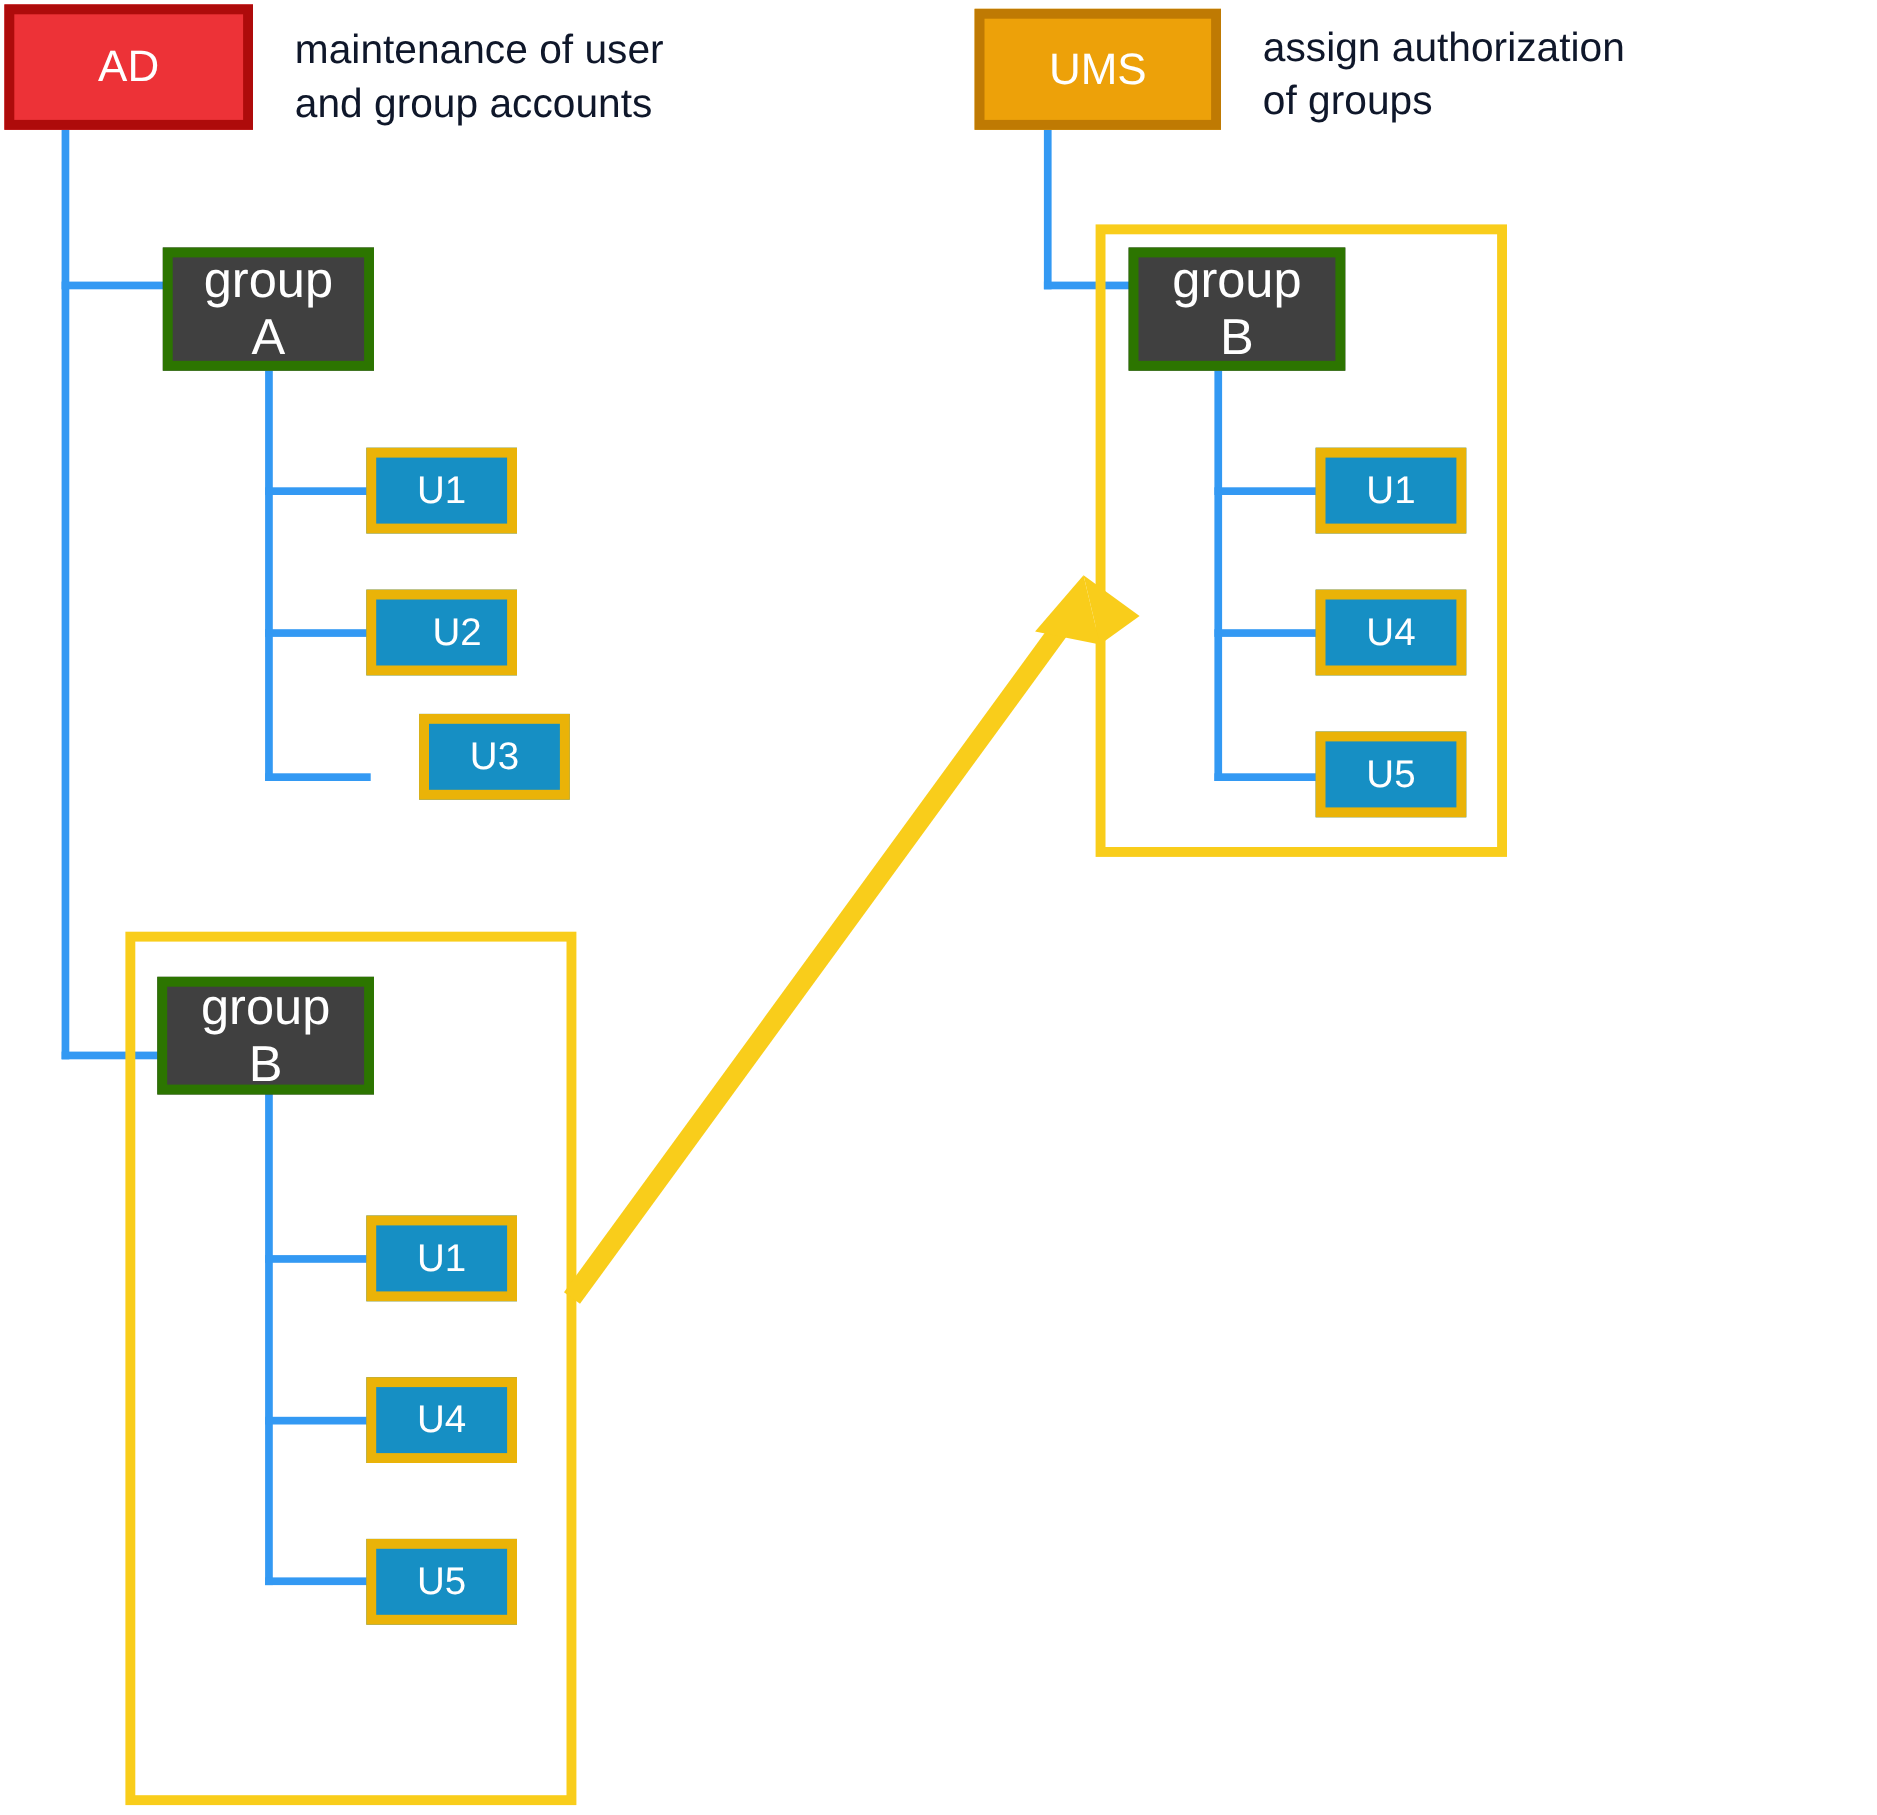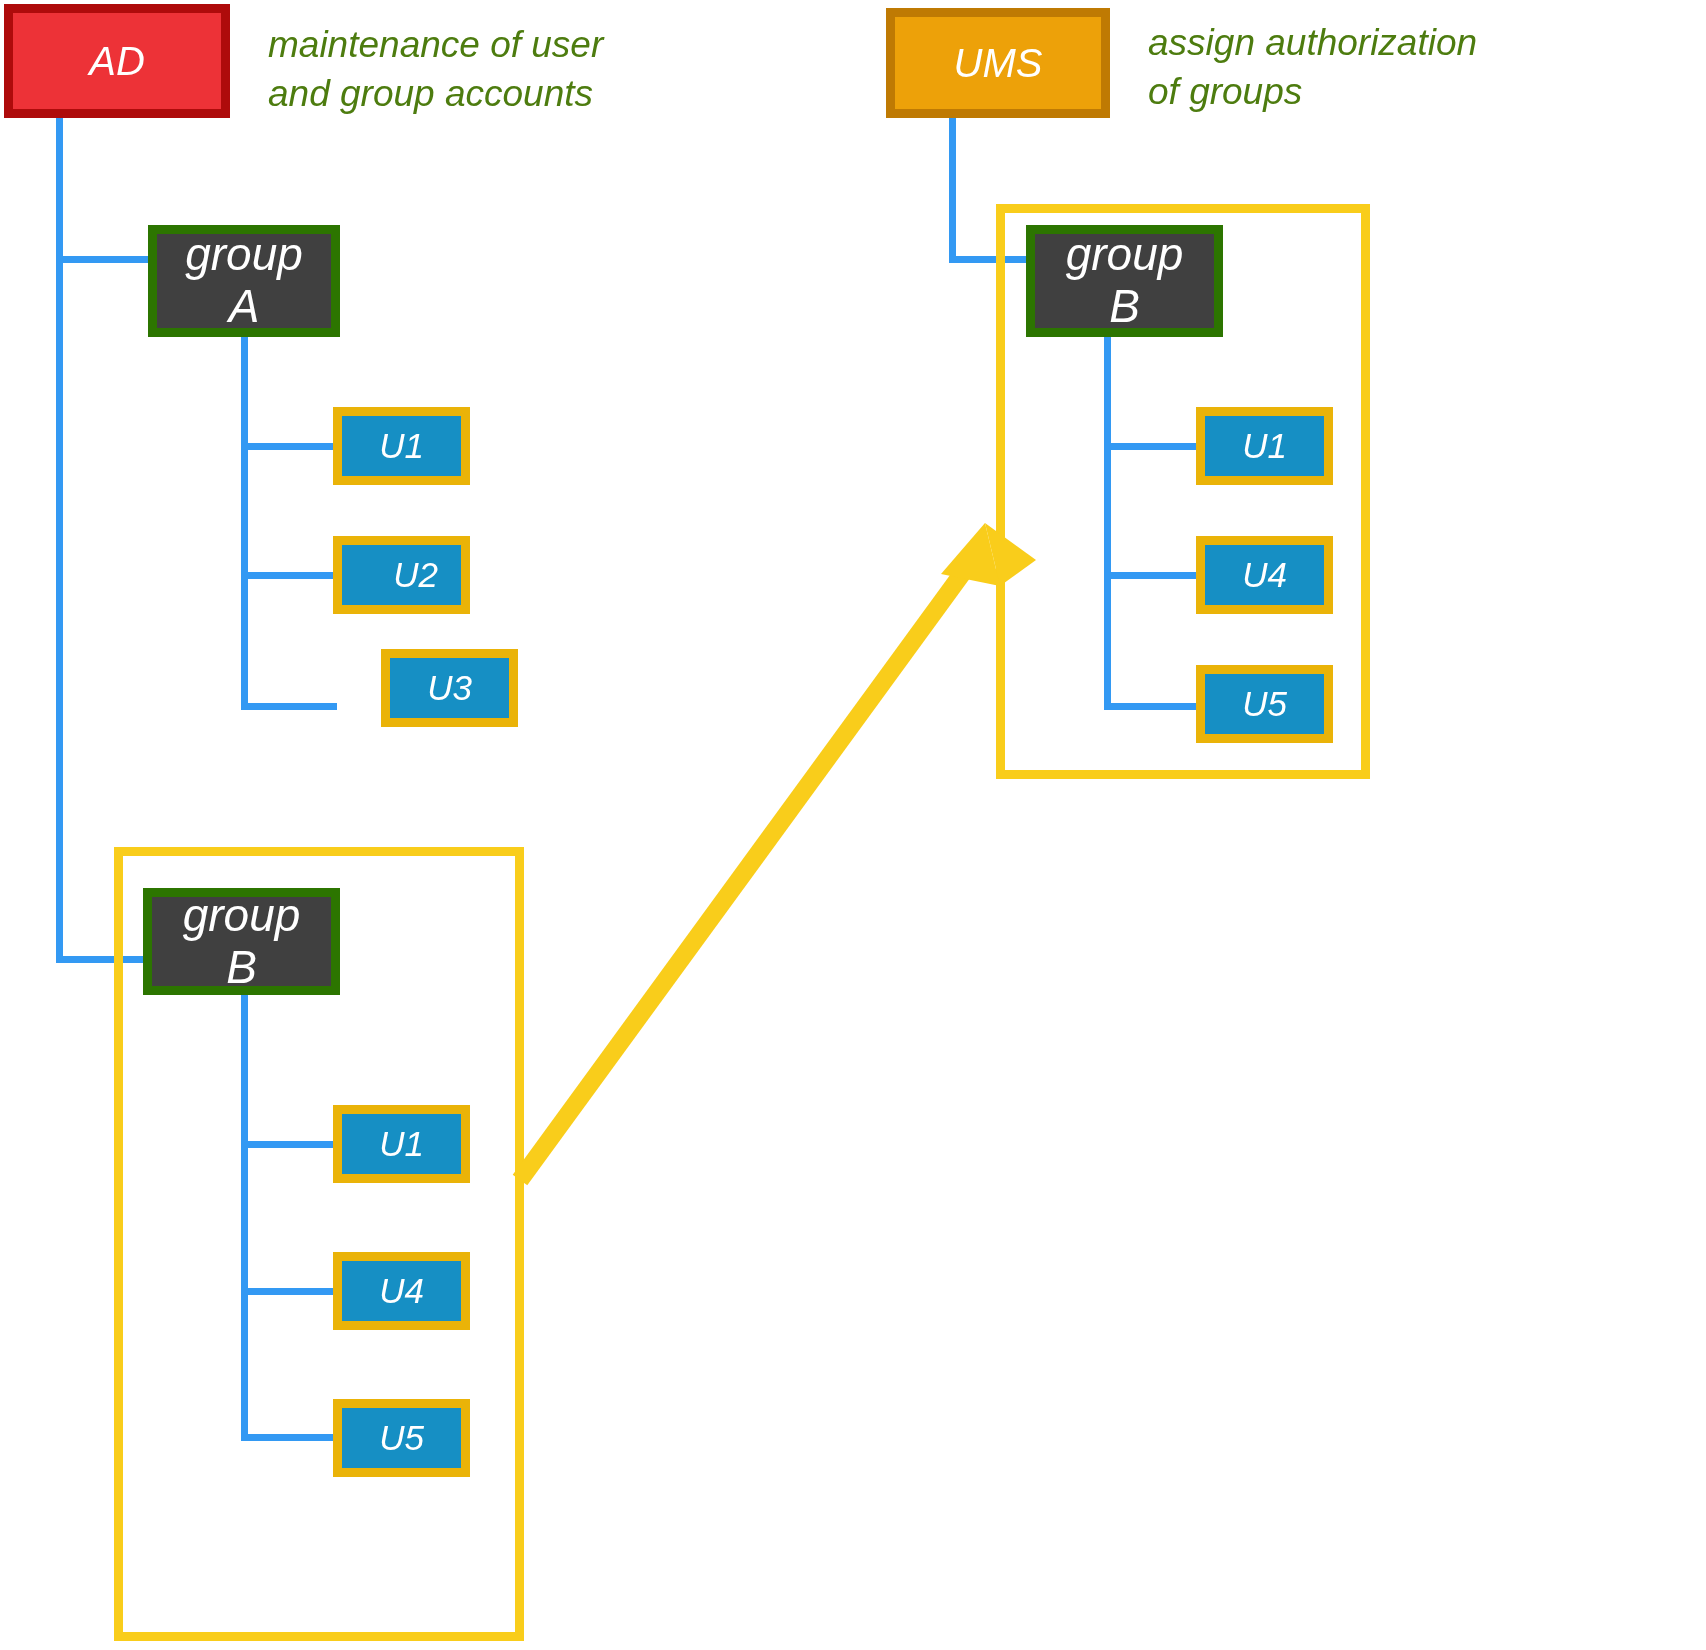--- a/index.html
+++ b/index.html
@@ -10,21 +10,20 @@
   }
   body {
     font-family: "Liberation Sans", sans-serif;
   }
   #canvas {
     position: relative;
     width: 1706px;
     height: 1650px;
     background: #ffffff;
     overflow: hidden;
-    font-style: italic;
   }
   
   .node {
     position: absolute;
     box-sizing: border-box;
     display: flex;
     align-items: center;
     justify-content: center;
     text-align: center;
     color: #ffffff;
@@ -62,21 +61,21 @@
   }
   
   .conn {
     position: absolute;
     background: #3399F3;
     z-index: 1;
   }
   
   .caption {
     position: absolute;
-    color: #4d7c0f;
+    color: #0f172a;
     font-size: 37px;
     line-height: 1.33;
     white-space: pre-line;
     z-index: 3;
   }
   
   .arrow-layer {
     position: absolute;
     left: 0;
     top: 0;

